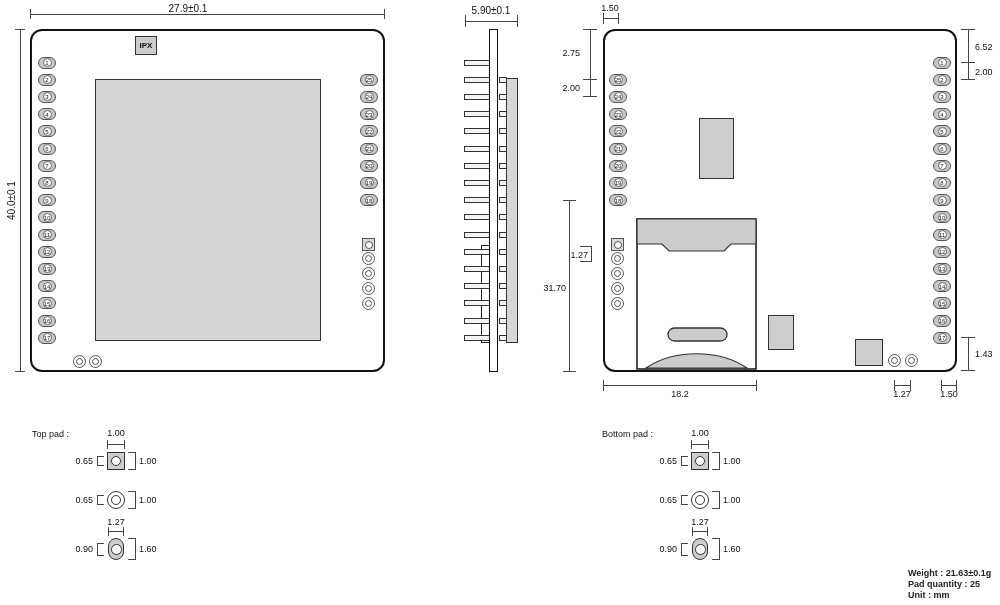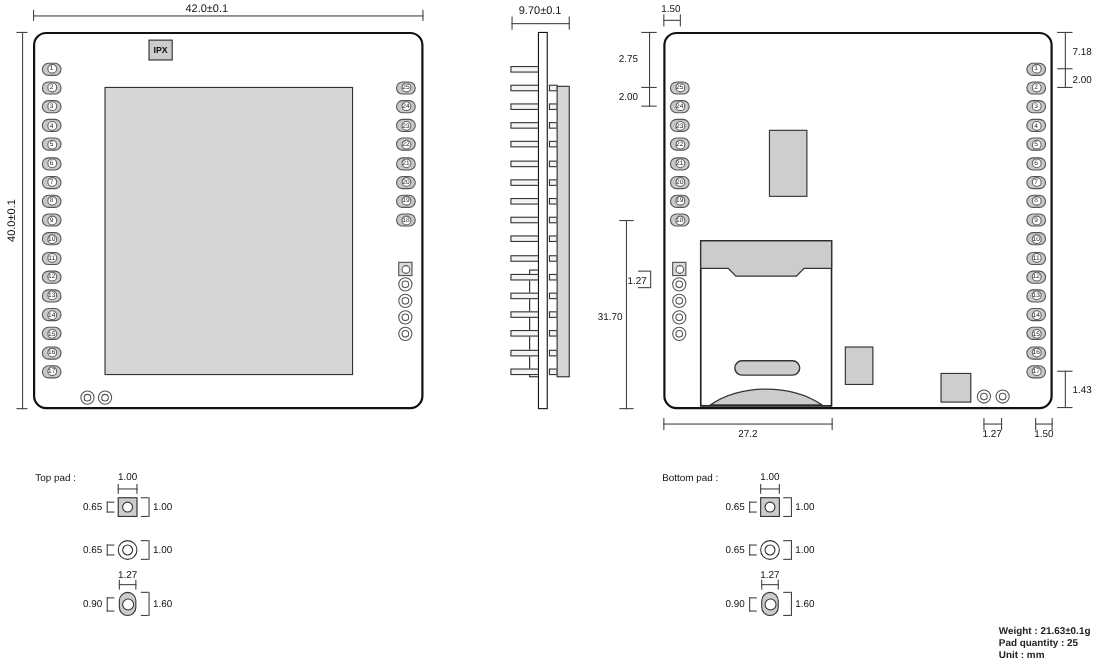--- a/index.html
+++ b/index.html
@@ -34,21 +34,21 @@
          border-radius:8px;box-sizing:border-box;}
   .ipx{position:absolute;left:135px;top:36px;width:22px;height:19px;background:#ccc;border:1.5px solid #333;
        box-sizing:border-box;font-size:8px;font-weight:700;display:flex;align-items:center;justify-content:center;}
   .info{position:absolute;font-size:9px;line-height:10.5px;font-weight:600;color:#222;white-space:nowrap;}
 </style>
 </head>
 <body>
 
 <div id="root">
 
-  <div class="dlabel big" style="left:158px;top:3px;width:60px;text-align:center;">42.0±0.1</div>
+  <div class="dlabel big" style="left:158px;top:3px;width:60px;text-align:center;">27.9±0.1</div>
   <div class="hl" style="left:30px;top:14px;width:355px;"></div>
   <div class="vl" style="left:30px;top:9px;height:10px;"></div>
   <div class="vl" style="left:384px;top:9px;height:10px;"></div>
 
   <div class="dlabel big" style="left:-19px;top:195px;width:60px;text-align:center;transform:rotate(-90deg);">40.0±0.1</div>
   <div class="vl" style="left:20px;top:29px;height:343px;"></div>
   <div class="hl" style="left:15px;top:29px;width:10px;"></div>
   <div class="hl" style="left:15px;top:371px;width:10px;"></div>
 
   <div class="module" style="left:30px;top:29px;width:355px;height:343px;"></div>
@@ -56,21 +56,21 @@
   <div class="ipx">IPX</div>
 
   <div class="viasq" style="left:362px;top:238px;"></div>
   <div class="ringo" style="left:362px;top:251.5px;"></div>
   <div class="ringo" style="left:362px;top:266.5px;"></div>
   <div class="ringo" style="left:362px;top:281.5px;"></div>
   <div class="ringo" style="left:362px;top:296.5px;"></div>
   <div class="ringo" style="left:72.5px;top:354.5px;"></div>
   <div class="ringo" style="left:88.5px;top:354.5px;"></div>
 
-  <div class="dlabel big" style="left:461px;top:5px;width:60px;text-align:center;">9.70±0.1</div>
+  <div class="dlabel big" style="left:461px;top:5px;width:60px;text-align:center;">5.90±0.1</div>
   <div class="hl" style="left:465px;top:21px;width:53px;"></div>
   <div class="vl" style="left:465px;top:15px;height:12px;"></div>
   <div class="vl" style="left:517px;top:15px;height:12px;"></div>
 
   <div style="position:absolute;left:481px;top:245px;width:10px;height:98px;background:#fff;border:1.5px solid #222;box-sizing:border-box;"></div>
   <div id="side-bars" style="position:absolute;left:0;top:0;">
       <div class="sbar" style="left: 464px; width: 27px; top: 59.5px;"></div>
       <div class="sbar" style="left: 464px; width: 27px; top: 76.7px;"></div>
       <div class="sbar" style="left: 464px; width: 27px; top: 93.9px;"></div>
       <div class="sbar" style="left: 464px; width: 27px; top: 111.1px;"></div>
@@ -136,38 +136,38 @@
   <div class="vl" style="left:603px;top:13px;height:11px;"></div>
   <div class="vl" style="left:618px;top:13px;height:11px;"></div>
 
   <div class="dlabel" style="left:554px;top:48px;width:26px;text-align:right;">2.75</div>
   <div class="dlabel" style="left:554px;top:83px;width:26px;text-align:right;">2.00</div>
   <div class="vl" style="left:590px;top:29px;height:68px;"></div>
   <div class="hl" style="left:583px;top:29px;width:14px;"></div>
   <div class="hl" style="left:583px;top:79px;width:14px;"></div>
   <div class="hl" style="left:583px;top:96px;width:14px;"></div>
 
-  <div class="dlabel" style="left:975px;top:42px;">7.18</div>
+  <div class="dlabel" style="left:975px;top:42px;">6.52</div>
   <div class="dlabel" style="left:975px;top:67px;">2.00</div>
   <div class="vl" style="left:968px;top:29px;height:51px;"></div>
   <div class="hl" style="left:961px;top:29px;width:14px;"></div>
   <div class="hl" style="left:961px;top:62px;width:14px;"></div>
   <div class="hl" style="left:961px;top:79px;width:14px;"></div>
 
   <div class="dlabel" style="left:536px;top:283px;width:30px;text-align:right;">31.70</div>
   <div class="vl" style="left:569px;top:200px;height:172px;"></div>
   <div class="hl" style="left:563px;top:200px;width:13px;"></div>
   <div class="hl" style="left:563px;top:371px;width:13px;"></div>
 
   <div class="dlabel" style="left:564px;top:250px;width:24px;text-align:right;">1.27</div>
   <div class="vl" style="left:591px;top:246px;height:16px;"></div>
   <div class="hl" style="left:580px;top:246px;width:11px;"></div>
   <div class="hl" style="left:580px;top:261px;width:11px;"></div>
 
-  <div class="dlabel" style="left:660px;top:389px;width:40px;text-align:center;">27.2</div>
+  <div class="dlabel" style="left:660px;top:389px;width:40px;text-align:center;">18.2</div>
   <div class="hl" style="left:603px;top:385px;width:154px;"></div>
   <div class="vl" style="left:603px;top:380px;height:11px;"></div>
   <div class="vl" style="left:756px;top:380px;height:11px;"></div>
 
   <div class="dlabel" style="left:882px;top:389px;width:40px;text-align:center;">1.27</div>
   <div class="hl" style="left:894px;top:385px;width:17px;"></div>
   <div class="vl" style="left:894px;top:380px;height:11px;"></div>
   <div class="vl" style="left:910px;top:380px;height:11px;"></div>
 
   <div class="dlabel" style="left:929px;top:389px;width:40px;text-align:center;">1.50</div>

